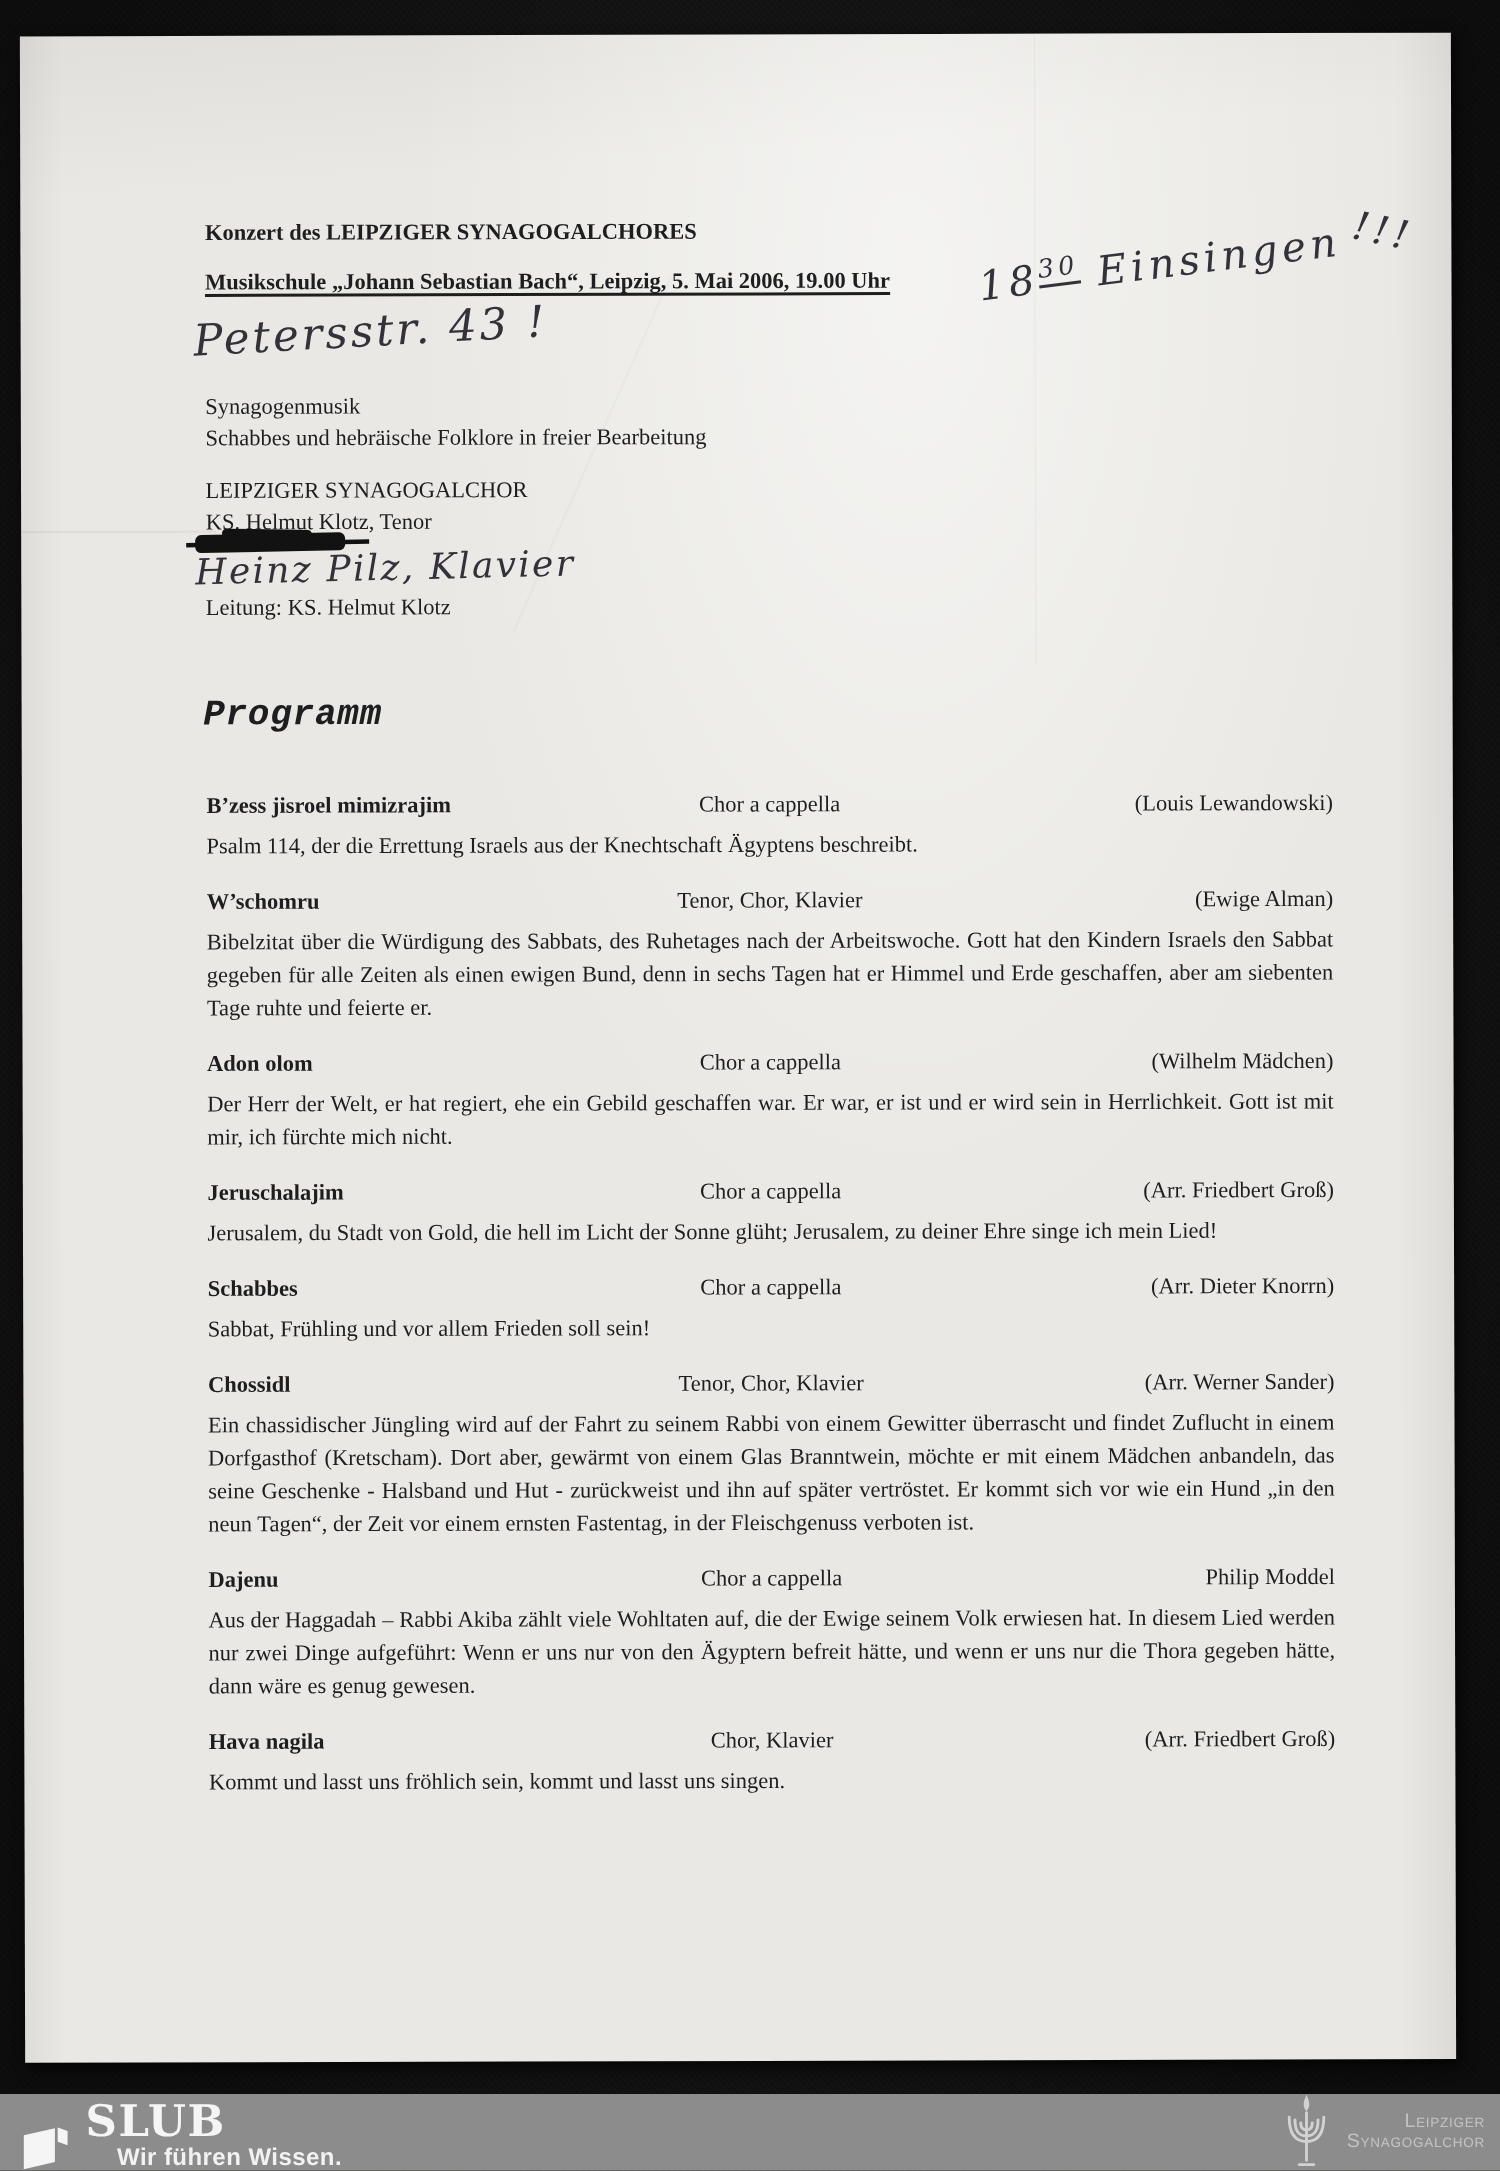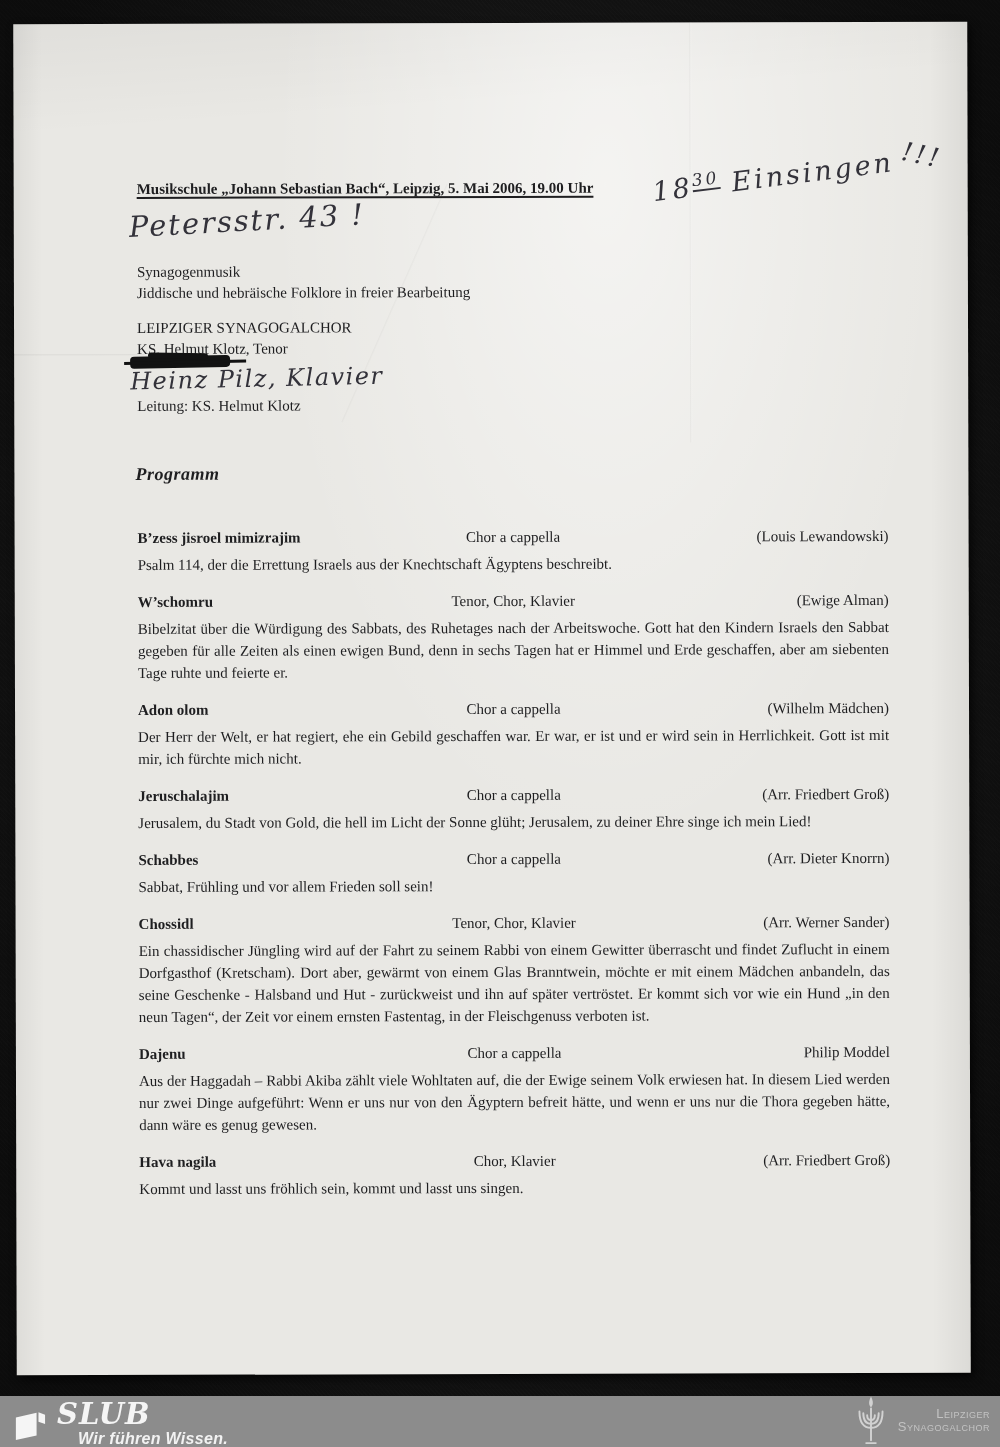--- a/index.html
+++ b/index.html
@@ -65,21 +65,21 @@
   }
   .blackout::before{
     content:"";position:absolute;left:-6px;top:5px;width:122px;height:2.5px;background:#121212;
   }
   .blackout::after{
     content:"";position:absolute;left:18px;top:-3px;width:60px;height:6px;background:#121212;border-radius:3px;transform:rotate(2deg);
   }
 
   .programm-heading{
     position:absolute;left:121px;top:440px;
-    font-size:18px;font-weight:bold;font-style:italic;letter-spacing:0.5px;
+    font-size:24px;font-weight:bold;font-style:italic;letter-spacing:0.5px;font-family:Liberation Mono, monospace;
   }
 
   
   .program{position:absolute;left:123px;top:503px;width:751px;}
   .prog-item{margin-bottom:15px;}
   .prog-head{
     display:grid;grid-template-columns:1fr auto 1fr;align-items:baseline;
     font-size:15px;line-height:22px;margin-bottom:5px;
   }
   .prog-title{font-weight:bold;justify-self:start;}
@@ -87,21 +87,21 @@
   .prog-composer{justify-self:end;}
   .prog-desc{
     margin:0;font-size:15px;line-height:22px;text-align:justify;
   }
 
   
   .footer-bar{
     position:absolute;left:0;top:1396px;width:1000px;height:51px;
     background:#8c8c8c;
   }
-  .slub{position:absolute;left:14px;top:5px;display:flex;align-items:center;font-style:italic;}
+  .slub{position:absolute;left:14px;top:5px;display:flex;align-items:flex-end;}
   .slub-icon{margin-top:3px;}
   .slub-textcol{margin-left:11px;}
   .slub-name{
     font-family:"DejaVu Serif", serif;font-weight:bold;color:#f5f5f5;
     font-size:29px;line-height:27px;letter-spacing:1px;
   }
   .slub-tagline{
     font-family:"Liberation Sans", sans-serif;font-weight:bold;color:#f2f2f2;
     font-size:16px;margin-top:2px;letter-spacing:0.3px;margin-left:21px;
   }
@@ -119,29 +119,30 @@
 </head>
 <body>
 
 <div class="backdrop"></div>
 
 <div class="paper">
   <div class="crease-v"></div>
   <div class="crease-d"></div>
   <div class="crease-h"></div>
 
+  <div class="t bold" style="left:123px;top:122px;">Konzert des LEIPZIGER SYNAGOGALCHORES</div>
   <div class="t bold uline" style="left:123px;top:155px;">Musikschule „Johann Sebastian Bach“, Leipzig, 5. Mai 2006, 19.00 Uhr</div>
 
   <div class="hand hand-address">Petersstr. 43 !</div>
 
   <div class="hand hand-note"><span>18</span><span class="sup">30</span>&nbsp;<span>Einsingen</span></div>
   <div class="hand-bangs">!!!</div>
 
   <div class="t" style="left:123px;top:238px;">Synagogenmusik</div>
-  <div class="t" style="left:123px;top:259px;">Jiddische und hebräische Folklore in freier Bearbeitung</div>
+  <div class="t" style="left:123px;top:259px;">Schabbes und hebräische Folklore in freier Bearbeitung</div>
 
   <div class="t" style="left:123px;top:294px;">LEIPZIGER SYNAGOGALCHOR</div>
   <div class="t" style="left:123px;top:315px;">KS. Helmut Klotz, Tenor</div>
 
   <div class="blackout"></div>
   <div class="hand hand-pianist">Heinz Pilz, Klavier</div>
   <div class="t" style="left:123px;top:372px;">Leitung: KS. Helmut Klotz</div>
 
   <div class="programm-heading">Programm</div>
 

